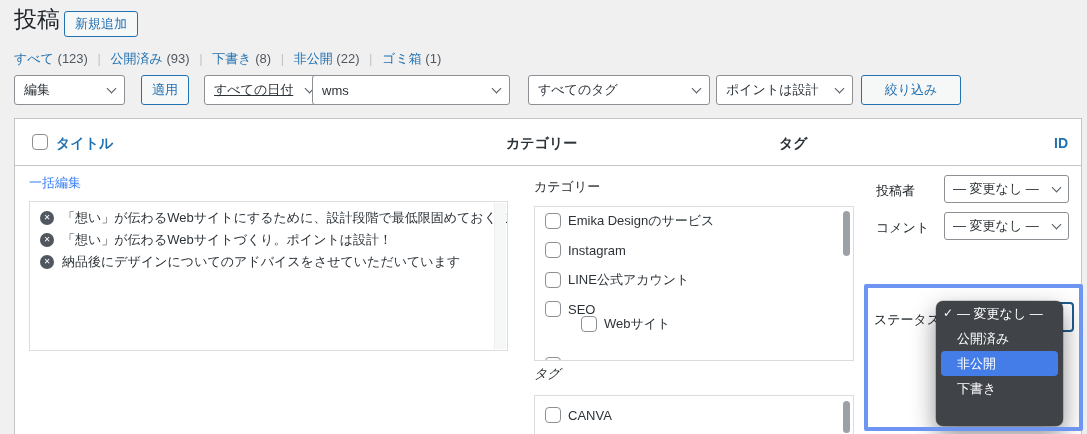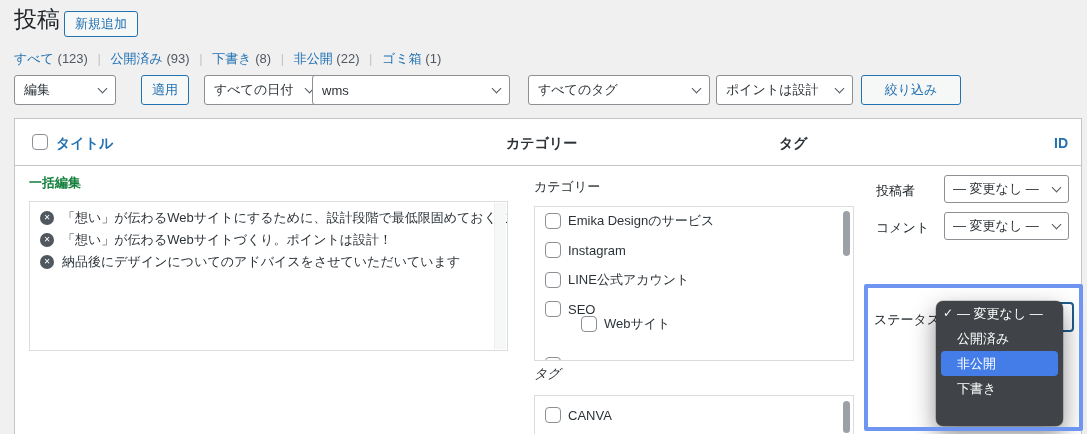--- a/index.html
+++ b/index.html
@@ -45,21 +45,21 @@
   }
   .thead { position:relative; height:47px; border-bottom:1px solid #c3c4c7; }
   .cb {
     width:16px; height:16px; background:#fff; border:1px solid #8c8f94; border-radius:4px;
     display:inline-block; flex:0 0 auto; cursor:pointer;
   }
   .thead .cb { position:absolute; left:17px; top:15px; }
   .col-h { position:absolute; top:16px; font-size:14px; color:#2c3338;font-weight:bold; }
   .col-link { color:#2271b1; text-decoration:none; cursor:pointer; }
   
-  .bulk-heading { position:absolute; left:14px; top:55px; font-size:13px; font-weight:700; color:#15803d; }
+  .bulk-heading { position:absolute; left:14px; top:55px; font-size:13px; font-weight:400; color:#3b82f6; }
   .post-list {
     position:absolute; left:14px; top:82px; width:479px; height:150px;
     background:#fff; border:1px solid #dcdcde; overflow:hidden; padding:8px 22px 8px 10px;
   }
   .post-list .sb-track { position:absolute; right:1px; top:1px; bottom:1px; width:12px; background:#f6f7f7; border-left:1px solid #eee; }
   .post-item { display:flex; align-items:flex-start; gap:8px; margin-bottom:6px; font-size:13px; color:#2c3338; line-height:16px; white-space:nowrap; }
   .x-ico {
     width:14px; height:14px; border-radius:50%; background:#50575e; color:#fff;
     font-size:8px; line-height:14px; text-align:center; font-weight:700; flex:0 0 auto; cursor:pointer; margin-top:1px;
   }
@@ -119,26 +119,26 @@
     <a><span>下書き</span></a>
     <span class="count">(8)</span>
     <span class="sep">|</span>
     <a><span>非公開</span></a>
     <span class="count">(22)</span>
     <span class="sep">|</span>
     <a><span>ゴミ箱</span></a>
     <span class="count">(1)</span>
   </div>
 
-  <div class="sel" style="left:14px; width:102px;">
+  <div class="sel" style="left:14px; width:111px;">
     <span>編集</span>
     <span class="chev"></span>
   </div>
   <button class="btn-secondary" style="left:141px; width:48px;">適用</button>
-  <div class="sel" style="left:204px; width:119px;">
+  <div class="sel" style="left:204px; width:119px;text-decoration:underline;">
     <span>すべての日付</span>
     <span class="chev"></span>
   </div>
   <div class="sel" style="left:312px; width:198px;">
     <span>wms</span>
     <span class="chev"></span>
   </div>
   <div class="sel" style="left:528px; width:182px;">
     <span>すべてのタグ</span>
     <span class="chev"></span>

